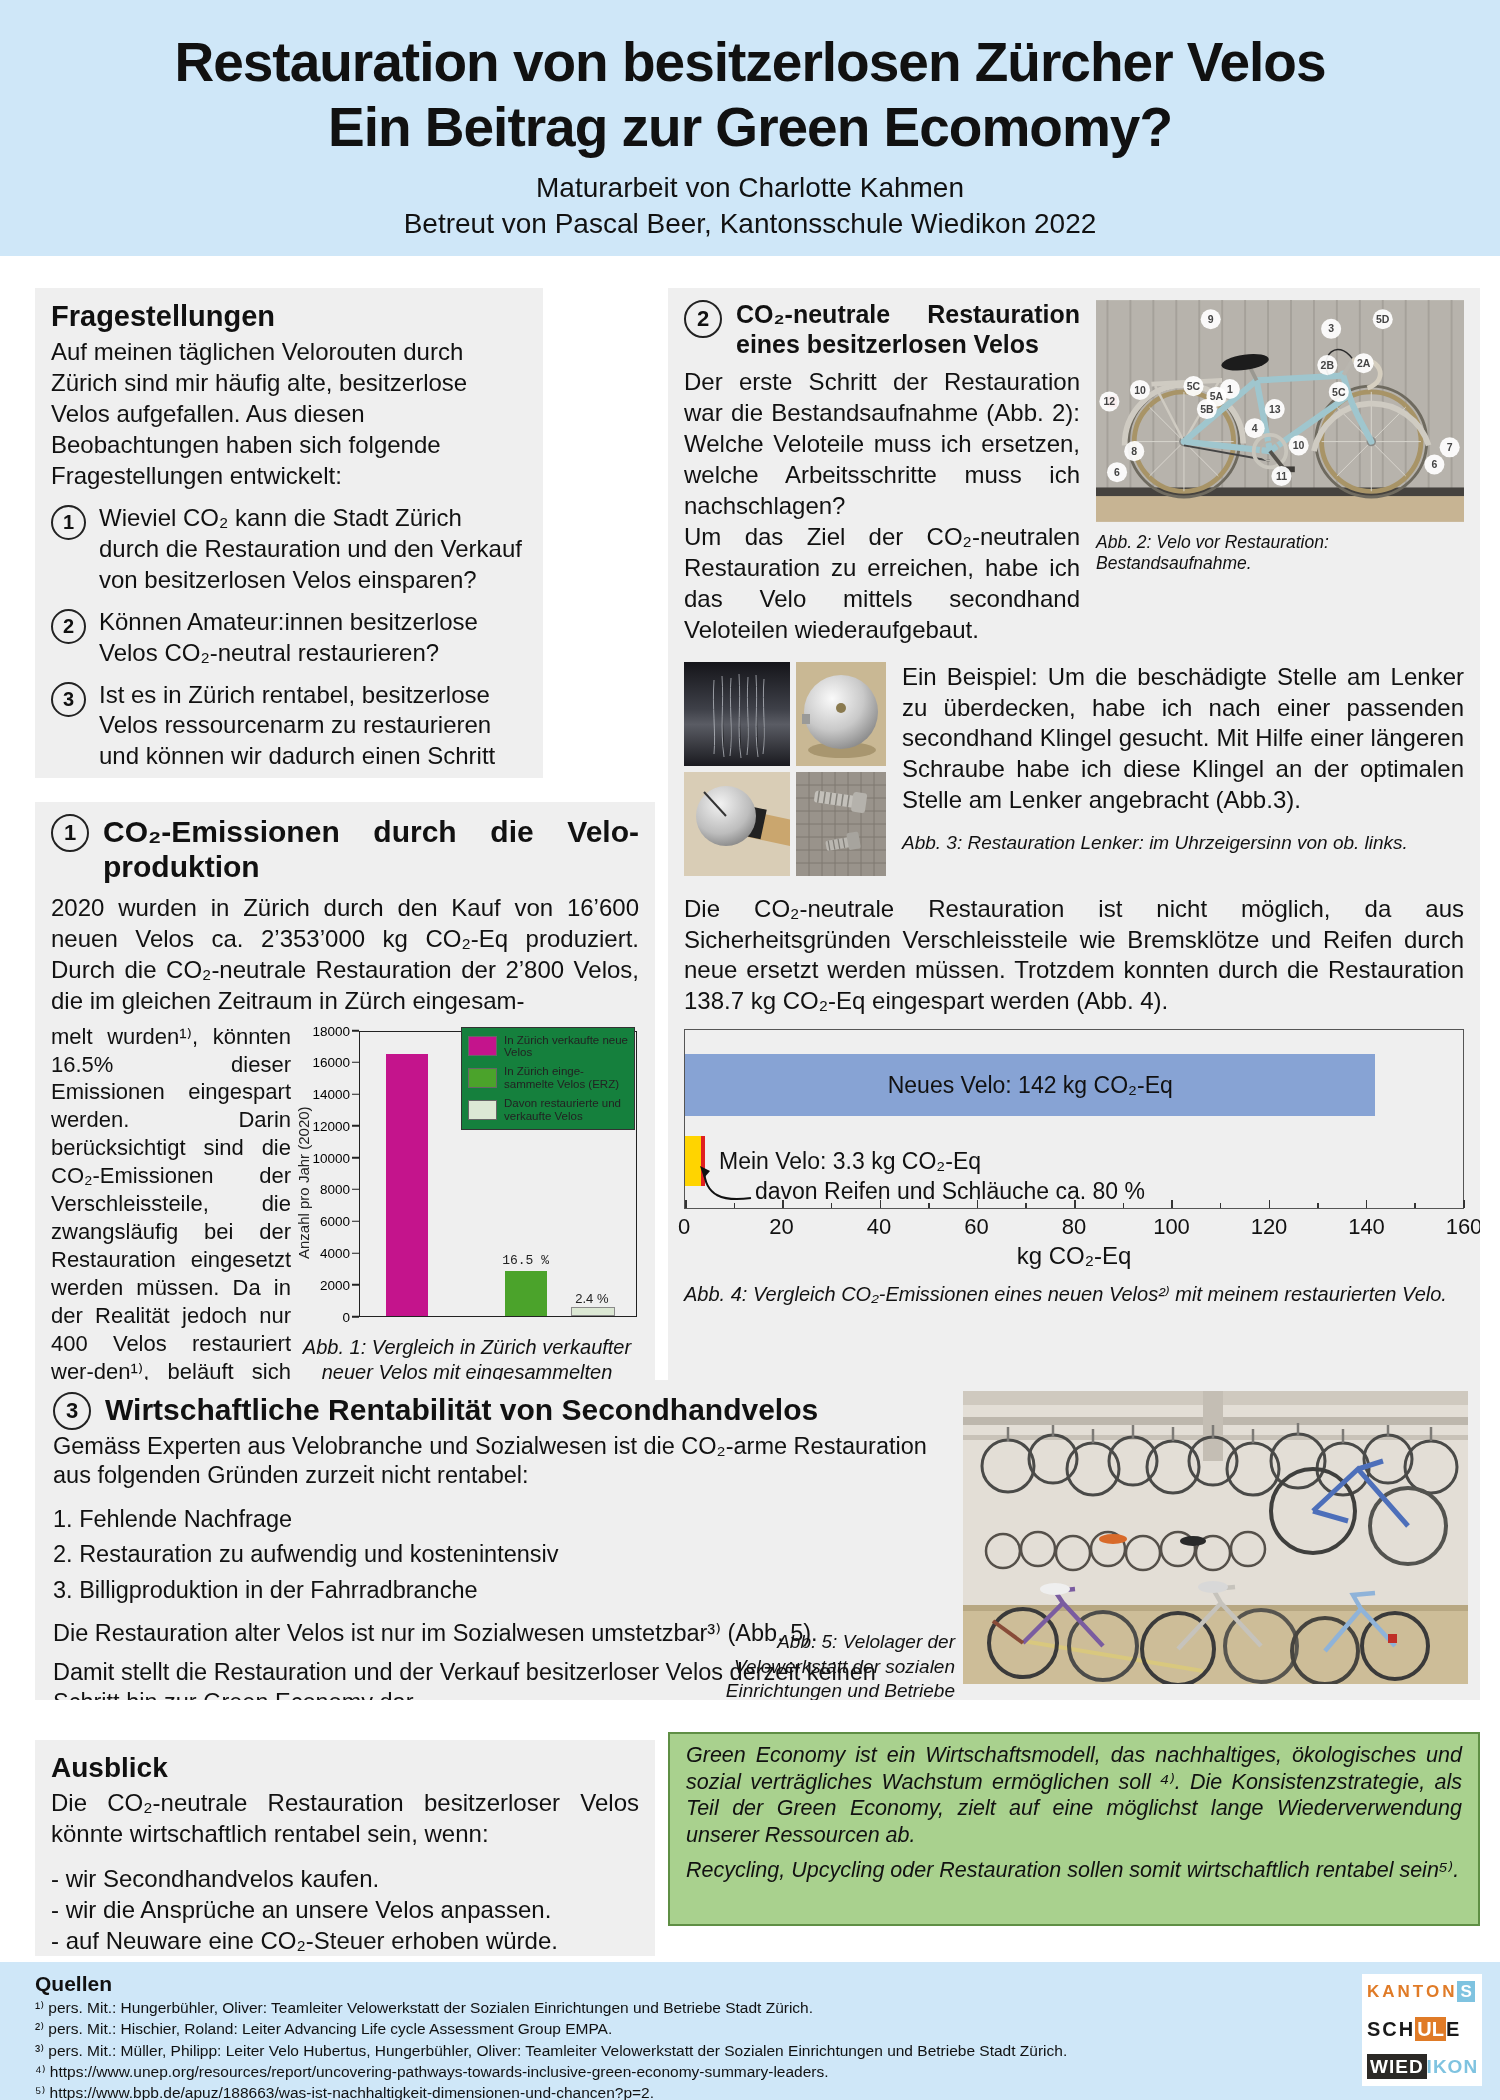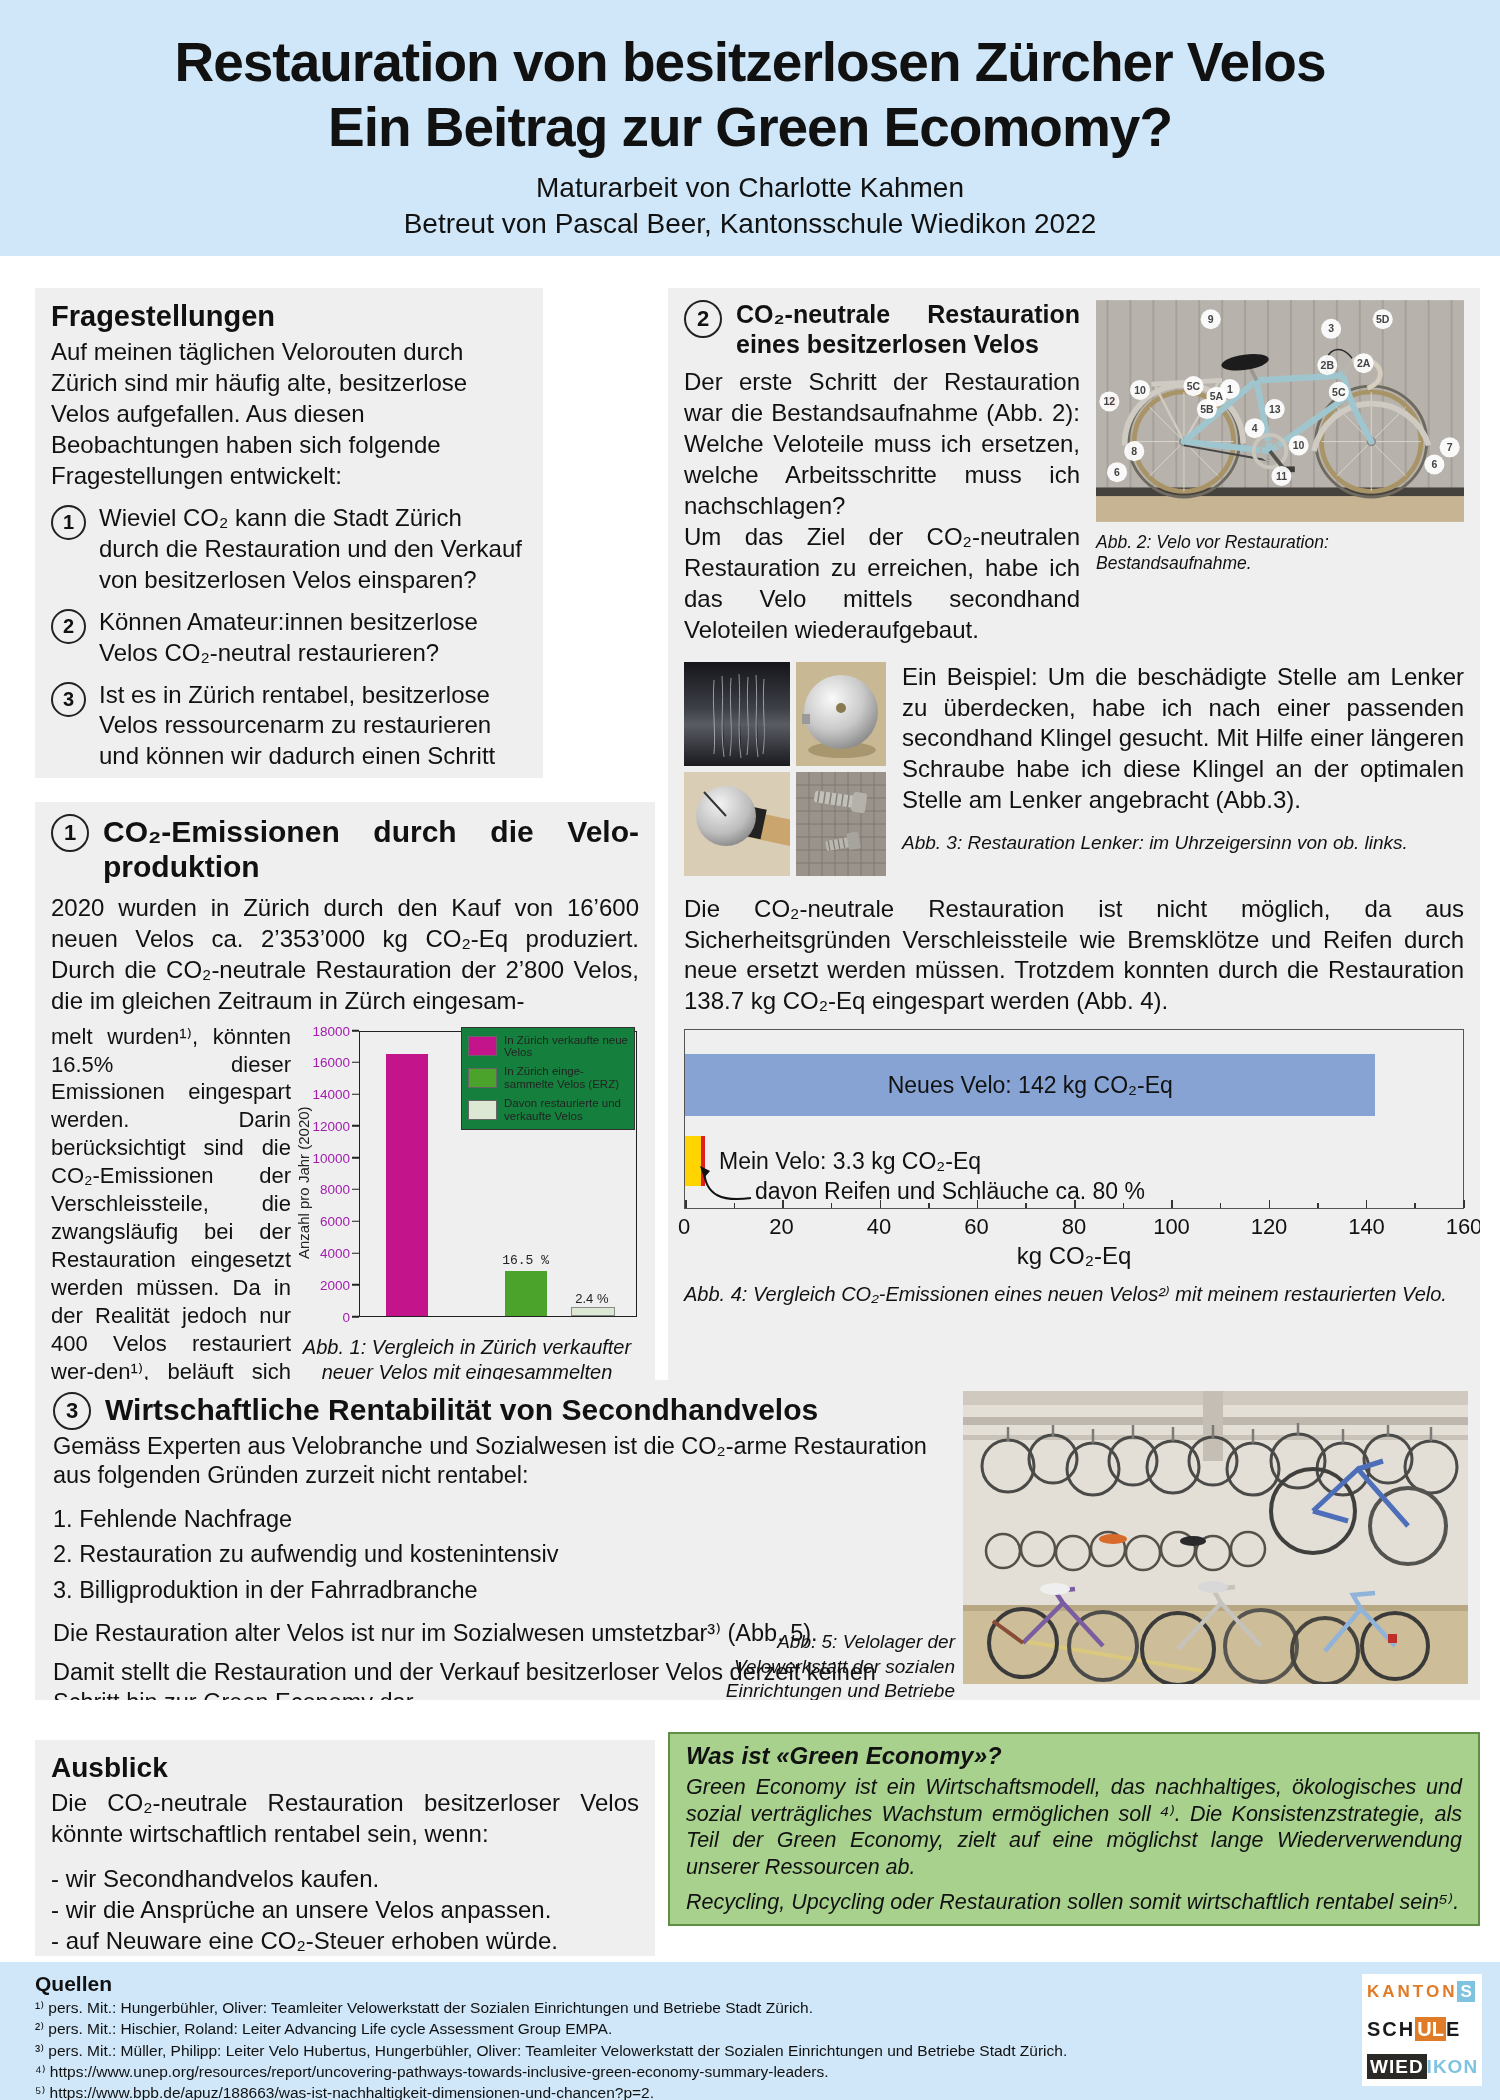--- a/index.html
+++ b/index.html
@@ -36,21 +36,21 @@
   #b-sec1{left:35px;top:802px;width:620px;height:586px;padding:12px 16px;}
   .shead{display:flex;gap:14px;margin-bottom:8px;}
   .shead h2{font-size:30px;line-height:1.18;margin:0;text-align:justify;flex:1;}
   .s1flex{display:flex;margin-top:6px;}
   .s1side{width:240px;font-size:22px;line-height:1.27;text-align:justify;}
   .s1chart{flex:1;padding-left:4px;position:relative;}
   .c1wrap{position:relative;height:300px;}
   .c1ylabel{position:absolute;left:0;top:20px;bottom:0;writing-mode:vertical-rl;transform:rotate(180deg);
             font-size:15px;text-align:center;color:#222;}
   .c1yaxis{position:absolute;left:18px;width:46px;top:8px;bottom:6px;}
-  .c1tick{position:absolute;right:9px;font-size:13.5px;transform:translateY(50%);color:#a21caf;}
+  .c1tick{position:absolute;right:9px;font-size:13.5px;transform:translateY(50%);color:#000000;}
   .c1ytm{position:absolute;right:0;width:7px;height:1.5px;background:#222;transform:translateY(50%);}
   .c1plot{position:absolute;left:64px;right:2px;top:8px;bottom:6px;border:1.5px solid #222;background:#efefef;}
   .c1bar{position:absolute;bottom:0;width:42px;}
   .c1barlab{position:absolute;font-size:13px;transform:translate(-50%,0);white-space:nowrap;color:#222;}
   .c1legend{position:absolute;top:4px;right:4px;width:160px;border:1.5px solid #333;background:#15803d;
             padding:6px 6px;display:flex;flex-direction:column;gap:6px;}
   .lgrow{display:flex;gap:7px;align-items:center;}
   .swatch{width:27px;height:18px;flex:none;border:1px solid #666;}
   .lgtxt{font-size:11.5px;line-height:1.12;color:#222;}
   .cap1{font-size:20px;text-align:center;margin-top:12px;line-height:1.25;}
@@ -570,21 +570,20 @@
 
 <div id="b-aus" class="box">
   <h2>Ausblick</h2>
   <p class="bodytxt just">Die CO₂-neutrale Restauration besitzerloser Velos könnte wirtschaftlich rentabel sein, wenn:</p>
   <p class="bodytxt gap">- wir Secondhandvelos kaufen.</p>
   <p class="bodytxt">- wir die Ansprüche an unsere Velos anpassen.</p>
   <p class="bodytxt">- auf Neuware eine CO₂-Steuer erhoben würde.</p>
 </div>
 
 <div id="b-green">
-  <h2>Was ist «Green Economy»?</h2>
   <p>Green Economy ist ein Wirtschaftsmodell, das nachhaltiges, ökologisches und sozial verträgliches Wachstum ermöglichen soll ⁴⁾. Die Konsistenzstrategie, als Teil der Green Economy, zielt auf eine möglichst lange Wiederverwendung unserer Ressourcen ab.</p>
   <p>Recycling, Upcycling oder Restauration sollen somit wirtschaftlich rentabel sein⁵⁾.</p>
 </div>
 
 <div id="ftr">
   <p class="qh">Quellen</p>
   <p class="ref">¹⁾ pers. Mit.: Hungerbühler, Oliver: Teamleiter Velowerkstatt der Sozialen Einrichtungen und Betriebe Stadt Zürich.</p>
   <p class="ref">²⁾ pers. Mit.: Hischier, Roland: Leiter Advancing Life cycle Assessment Group EMPA.</p>
   <p class="ref">³⁾ pers. Mit.: Müller, Philipp: Leiter Velo Hubertus, Hungerbühler, Oliver: Teamleiter Velowerkstatt der Sozialen Einrichtungen und Betriebe Stadt Zürich.</p>
   <p class="ref">⁴⁾ https://www.unep.org/resources/report/uncovering-pathways-towards-inclusive-green-economy-summary-leaders.</p>

